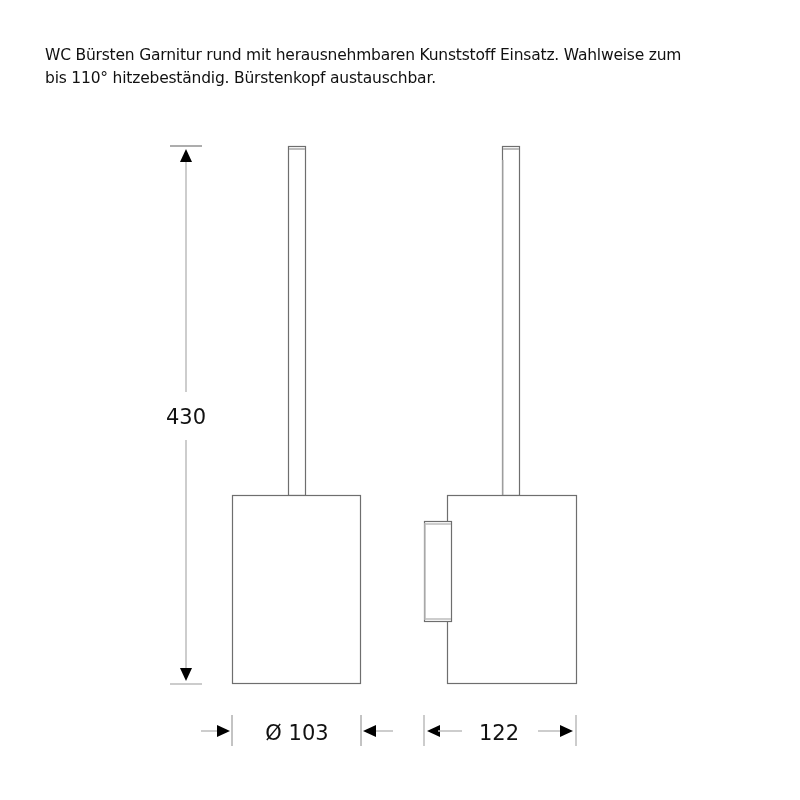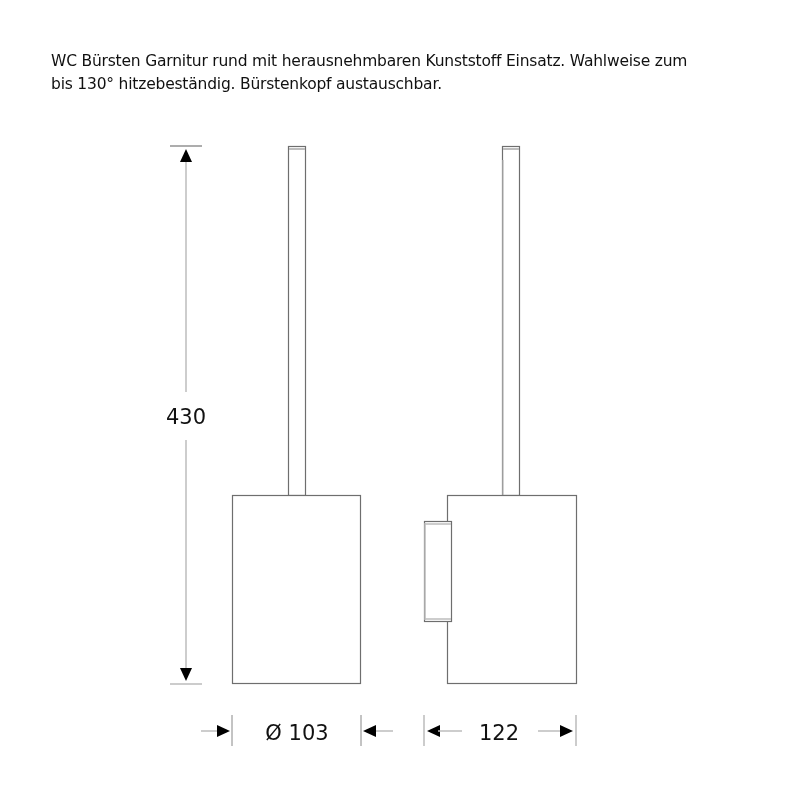--- a/index.html
+++ b/index.html
@@ -1,27 +1,27 @@
 <!DOCTYPE html>
 <html><head>
   <meta charset="utf-8">
   <style>
     html, body { margin:0; padding:0; background:#ffffff; }
     body { width:800px; height:800px; position:relative; overflow:hidden; font-family:"DejaVu Sans", sans-serif; color:#111; }
-    .desc { position:absolute; left:45px; top:44px; width:740px; font-size:15.5px; line-height:23px; letter-spacing:-0.2px; margin:6px; }
+    .desc { position:absolute; left:45px; top:44px; width:740px; font-size:15.5px; line-height:23px; letter-spacing:-0.2px; margin:0; }
     .desc span { display:block; white-space:nowrap; }
     svg.drawing { position:absolute; left:0; top:0; }
     .dimtext { font-family:"DejaVu Sans", sans-serif; font-size:21px; fill:#111; }
   </style>
 </head>
 <body>
 
 <div class="desc">
   <span>WC Bürsten Garnitur rund mit herausnehmbaren Kunststoff Einsatz. Wahlweise zum</span>
-  <span>bis 130° hitzebeständig. Bürstenkopf austauschbar.</span>
+  <span>bis 110° hitzebeständig. Bürstenkopf austauschbar.</span>
 </div>
 
 <svg class="drawing" width="800" height="800" viewBox="0 0 800 800">
 
   <g>
     <line x1="170" y1="146" x2="202" y2="146" stroke="#777" stroke-width="1.2"></line>
     <line x1="170" y1="684" x2="202" y2="684" stroke="#aaa" stroke-width="1.2"></line>
     <line x1="186" y1="160" x2="186" y2="392" stroke="#bdbdbd" stroke-width="1.5"></line>
     <line x1="186" y1="440" x2="186" y2="670" stroke="#bdbdbd" stroke-width="1.5"></line>
     <polygon points="186,149 180,162 192,162" fill="#000"></polygon>

